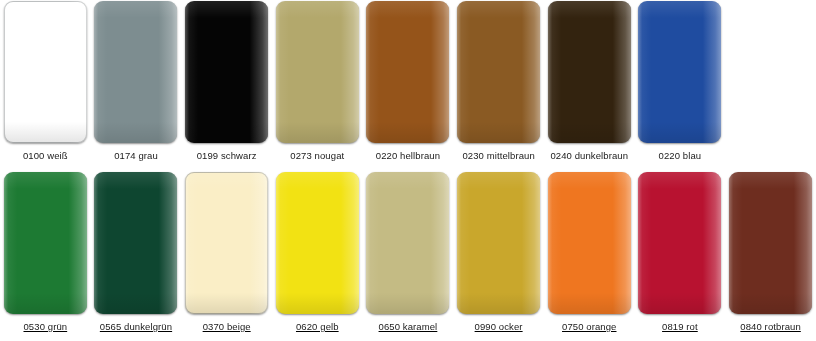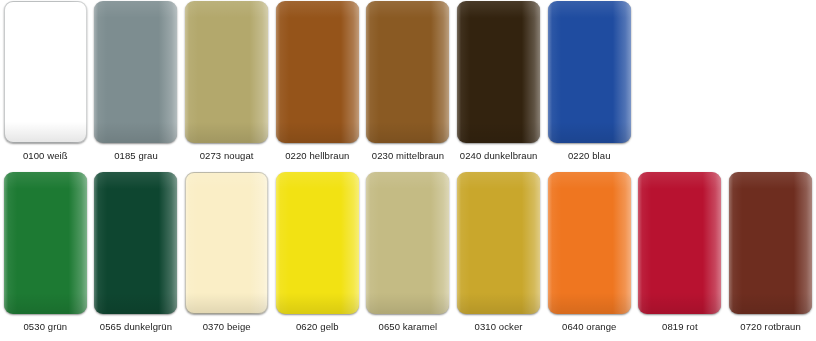--- a/index.html
+++ b/index.html
@@ -18,21 +18,21 @@
     height: 341px;
     position: relative;
     background: #ffffff;
   }
   .row {
     display: flex;
     width: 816px;
     box-sizing: border-box;
   }
   .row-1 { height: 171px; }
-  .row-2 { height: 170px; }
+  .row-2 { height: 170px; text-decoration: underline; }
 
   .cell {
     width: 90.666px;
     box-sizing: border-box;
     display: flex;
     flex-direction: column;
     align-items: center;
     position: relative;
   }
 
@@ -105,21 +105,27 @@
       <div class="cell">
         <div class="chip-wrap">
           <div class="chip outlined" style="background: rgb(255, 255, 255);"></div>
         </div>
         <div class="label">0100 weiß</div>
       </div>
       <div class="cell">
         <div class="chip-wrap">
           <div class="chip" style="background: rgb(125, 141, 144);"></div>
         </div>
-        <div class="label">0185 grau</div>
+        <div class="label">0174 grau</div>
+      </div>
+      <div class="cell">
+        <div class="chip-wrap">
+          <div class="chip" style="background: rgb(5, 5, 5);"></div>
+        </div>
+        <div class="label">0199 schwarz</div>
       </div>
       <div class="cell">
         <div class="chip-wrap">
           <div class="chip" style="background: rgb(179, 168, 108);"></div>
         </div>
         <div class="label">0273 nougat</div>
       </div>
       <div class="cell">
         <div class="chip-wrap">
           <div class="chip" style="background: rgb(149, 84, 26);"></div>
@@ -173,34 +179,34 @@
       <div class="cell">
         <div class="chip-wrap">
           <div class="chip" style="background: rgb(196, 187, 132);"></div>
         </div>
         <div class="label">0650 karamel</div>
       </div>
       <div class="cell">
         <div class="chip-wrap">
           <div class="chip" style="background: rgb(201, 167, 44);"></div>
         </div>
-        <div class="label">0310 ocker</div>
+        <div class="label">0990 ocker</div>
       </div>
       <div class="cell">
         <div class="chip-wrap">
           <div class="chip" style="background: rgb(239, 118, 32);"></div>
         </div>
-        <div class="label">0640 orange</div>
+        <div class="label">0750 orange</div>
       </div>
       <div class="cell">
         <div class="chip-wrap">
           <div class="chip" style="background: rgb(184, 18, 48);"></div>
         </div>
         <div class="label">0819 rot</div>
       </div>
       <div class="cell">
         <div class="chip-wrap">
           <div class="chip" style="background: rgb(110, 45, 31);"></div>
         </div>
-        <div class="label">0720 rotbraun</div>
+        <div class="label">0840 rotbraun</div>
       </div>
     </div>
 </div>
 
 </body></html>

